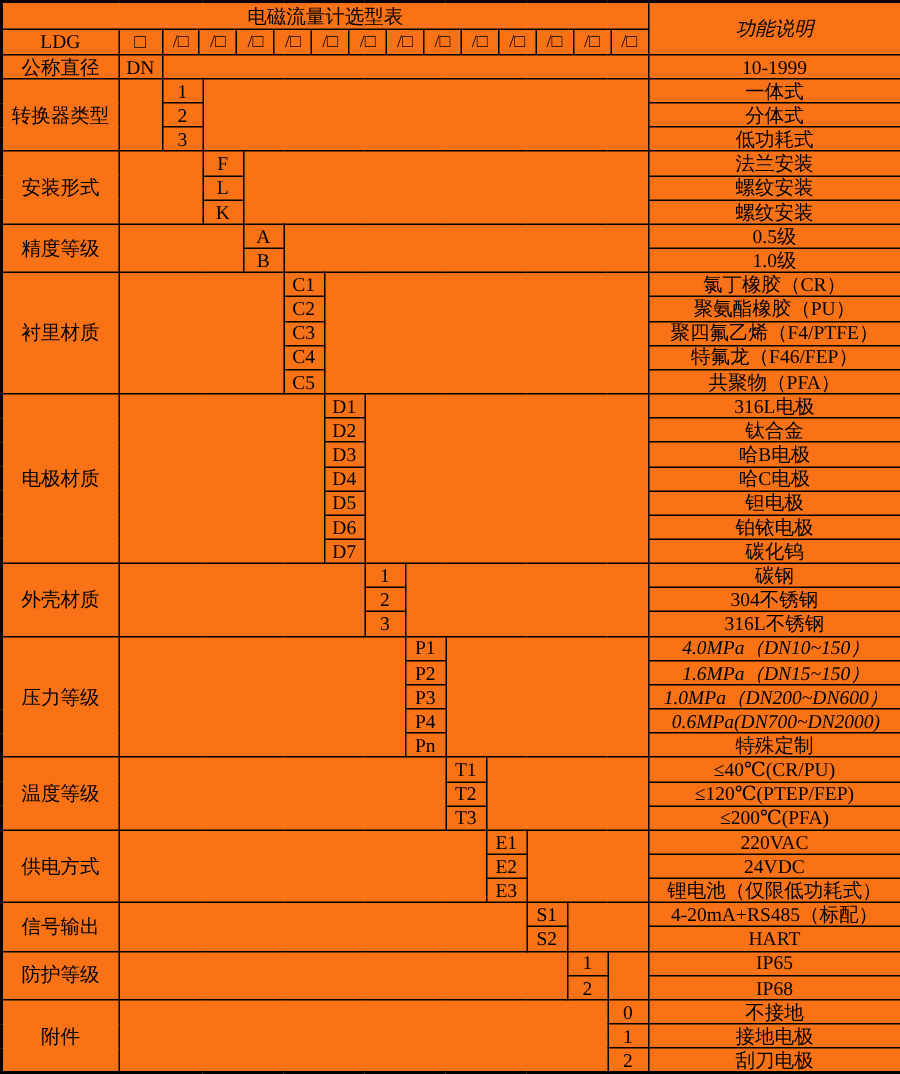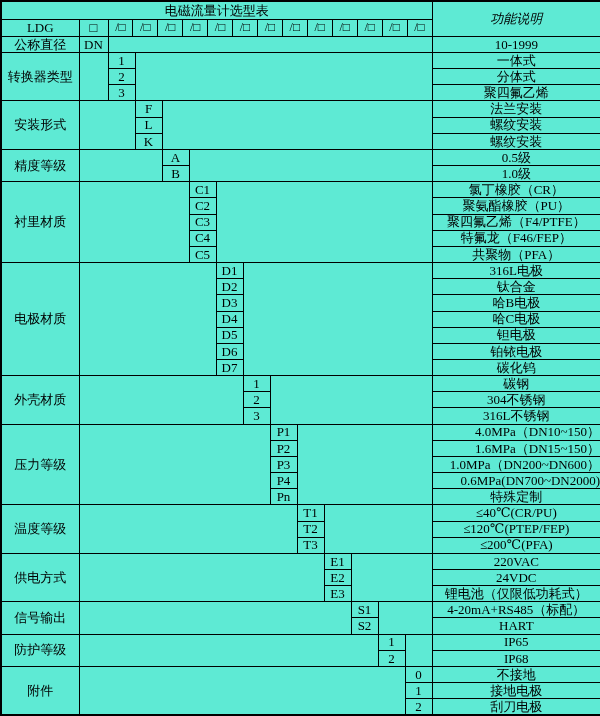--- a/index.html
+++ b/index.html
@@ -3,21 +3,21 @@
 <meta charset="utf-8">
 <style>
   html, body {
     margin: 0;
     padding: 0;
     background: #ffffff;
   }
   .sheet {
     width: 600px;
     height: 716px;
-    background: #5eead4;
+    background: #f97316;
     font-family: "Liberation Serif", "DejaVu Serif", serif;
     color: #000;
     overflow: hidden;
   }
   table.sel {
     width: 600px;
     height: 716px;
     border-collapse: collapse;
     table-layout: fixed;
     border: 2px solid #000;
@@ -33,21 +33,21 @@
     overflow: hidden;
   }
   tr { height: 16px; }
   tr.r-title { height: 18px; }
   tr.r-ldg { height: 17px; }
   td.c-title { font-size: 14px; }
   td.c-func { font-size: 14px; font-style: italic; }
   td.c-label { font-size: 13px; }
   td.c-code { font-size: 12px; font-family: "Liberation Serif", "DejaVu Serif", serif; }
   td.c-desc { font-size: 13px; }
-  td.c-desc.left { text-align: right; padding-left: 2px; }
+  td.c-desc.left { text-align: center; padding-left: 2px; font-style: italic; }
   td.c-slots { padding: 0; }
   .slots {
     display: flex;
     height: 100%;
     align-items: stretch;
   }
   .slot {
     flex: 1 1 0;
     display: flex;
     align-items: center;
@@ -119,21 +119,21 @@
           <td class="c-code">1</td>
           <td class="c-spacer" rowspan="3" colspan="11"></td>
           <td class="c-desc">一体式</td>
         </tr>
         <tr>
           <td class="c-code">2</td>
           <td class="c-desc">分体式</td>
         </tr>
         <tr>
           <td class="c-code">3</td>
-          <td class="c-desc">聚四氟乙烯</td>
+          <td class="c-desc">低功耗式</td>
         </tr>
         <tr>
           <td class="c-label" rowspan="3">安装形式</td>
           <td class="c-spacer" rowspan="3" colspan="2"></td>
           <td class="c-code">F</td>
           <td class="c-spacer" rowspan="3" colspan="10"></td>
           <td class="c-desc">法兰安装</td>
         </tr>
         <tr>
           <td class="c-code">L</td>

